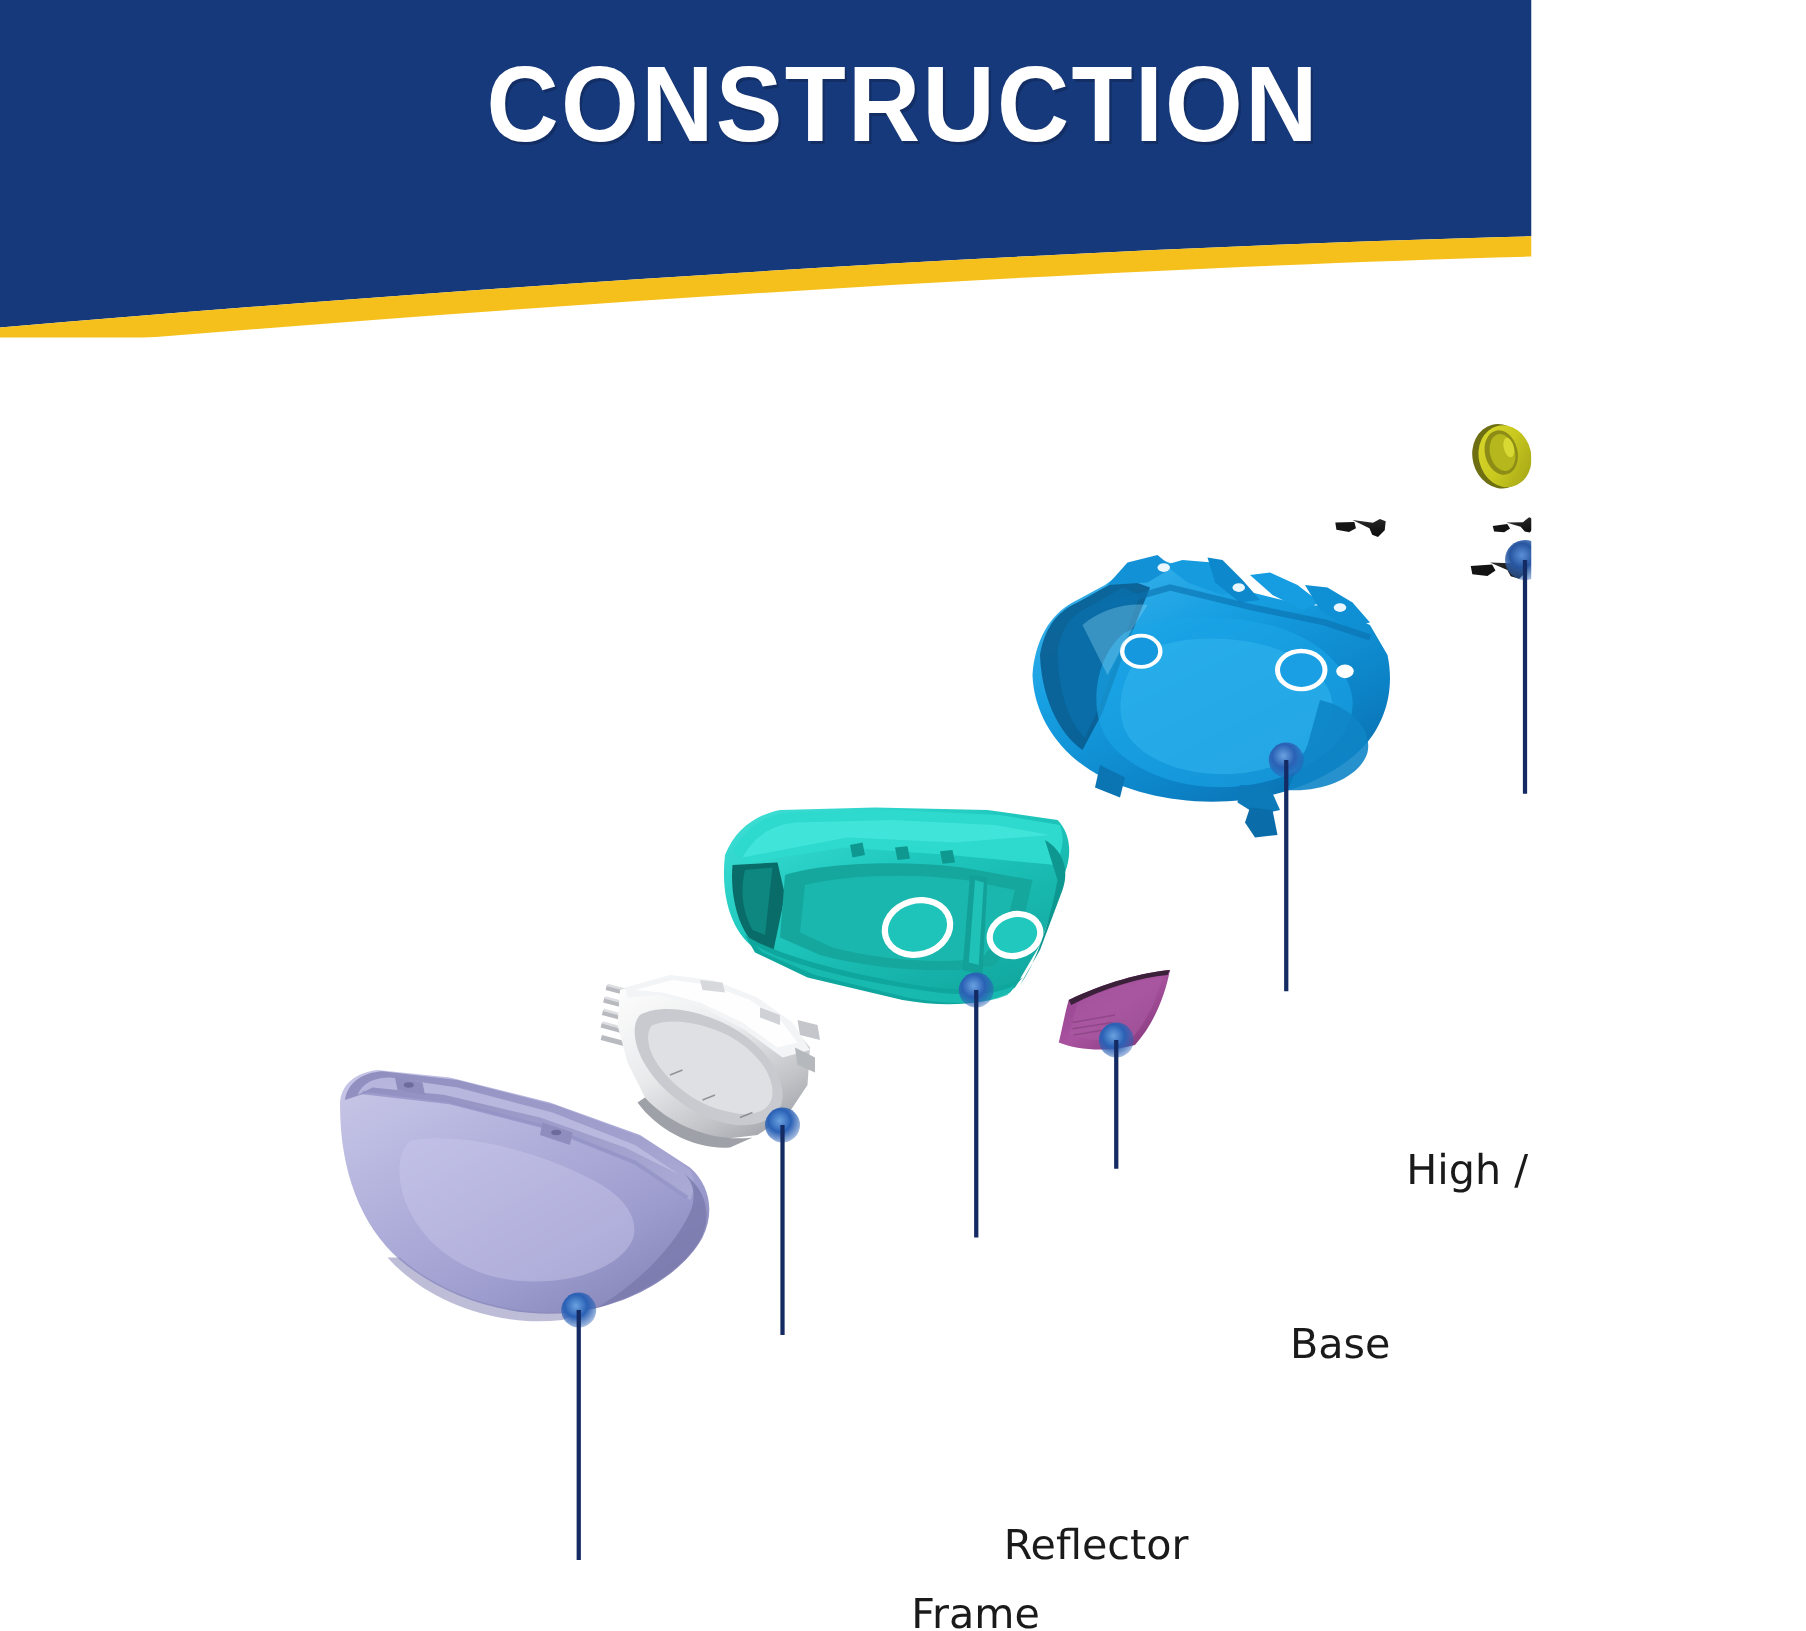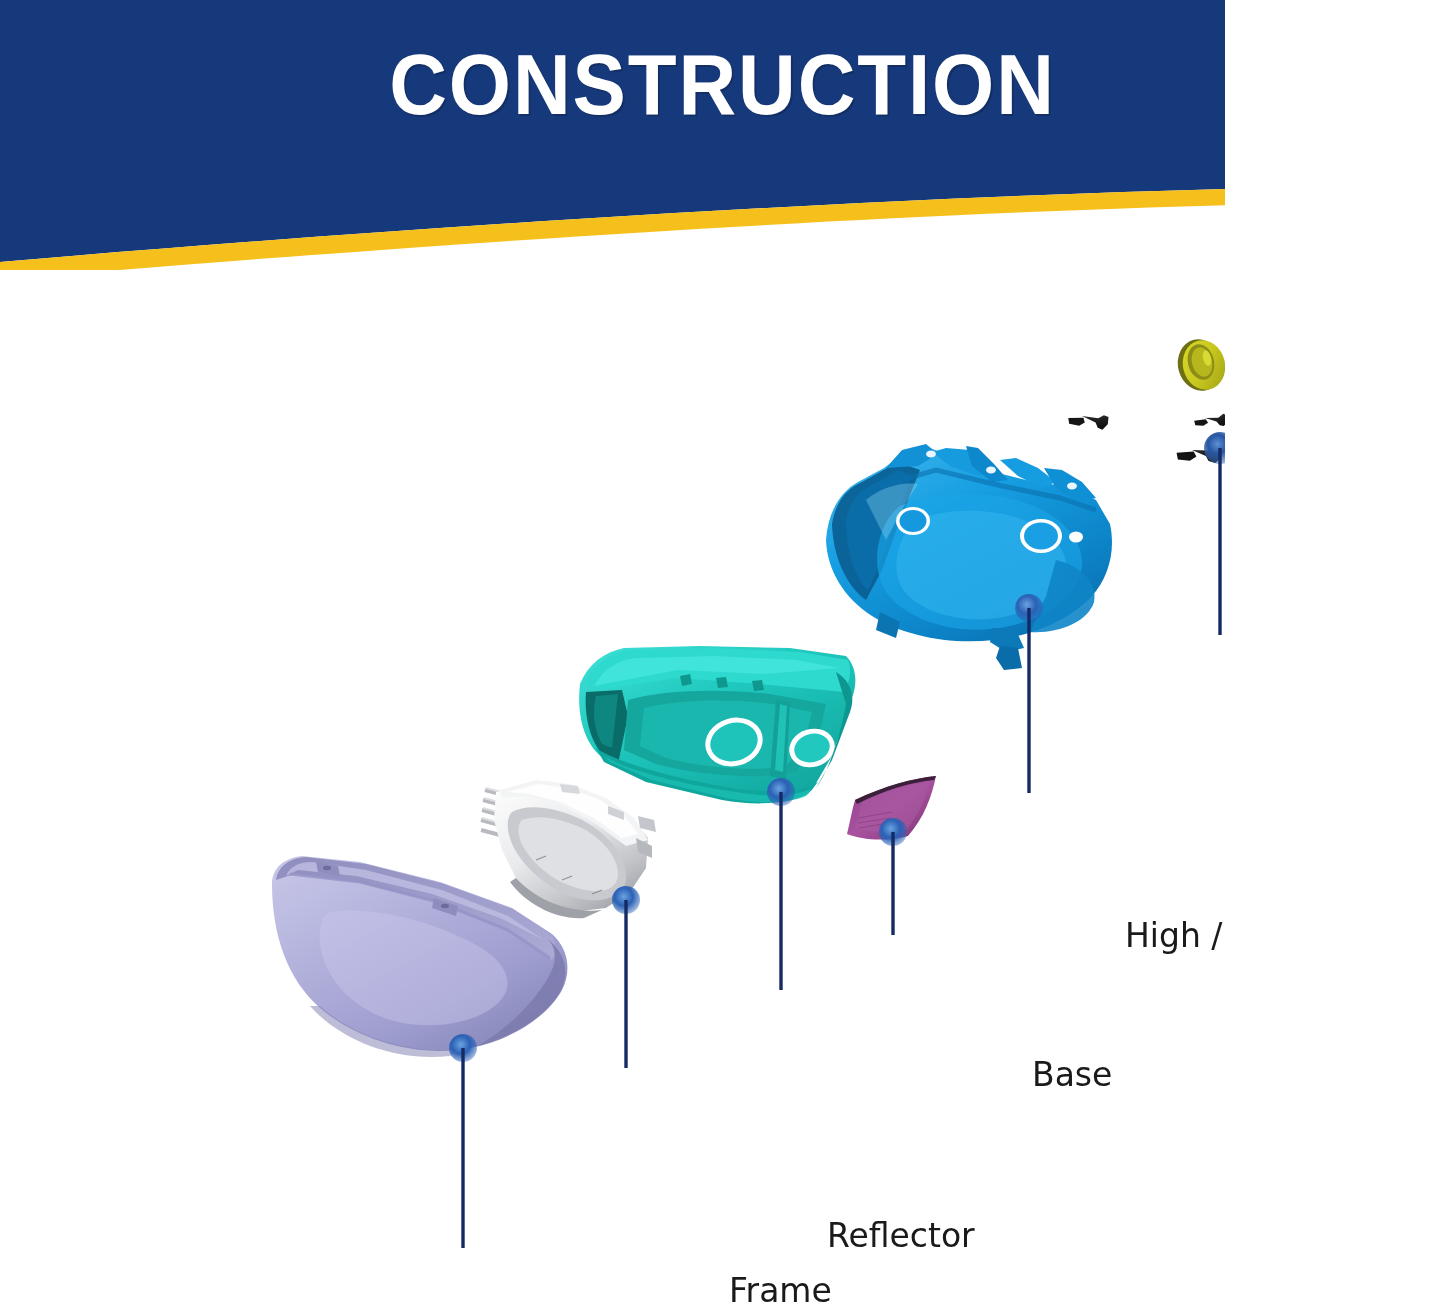--- a/index.html
+++ b/index.html
@@ -67,21 +67,21 @@
     font-family: "DejaVu Sans", "Liberation Sans", sans-serif;
     font-weight: 400;
     white-space: nowrap;
     line-height: 1.28;
     user-select: none;
   }
   .callout-label.two-line { white-space: normal; text-align: center; margin-left: 27px; }
 
   .lbl-high-low { left: 1098px; top: 645px; text-align: left; }
   .lbl-base     { left: 1007px; top: 784px; margin-left: 25px; }
-  .lbl-reflector{ left: 827px;  top: 945px; }
+  .lbl-reflector{ left: 803px;  top: 945px; }
   .lbl-frame    { left: 729px;  top: 1000px; }
 </style>
 </head>
 <body>
 
 <div id="root">
 
   <div id="header-banner">
     <svg width="1445" height="270" viewBox="0 0 1445 270">
 

